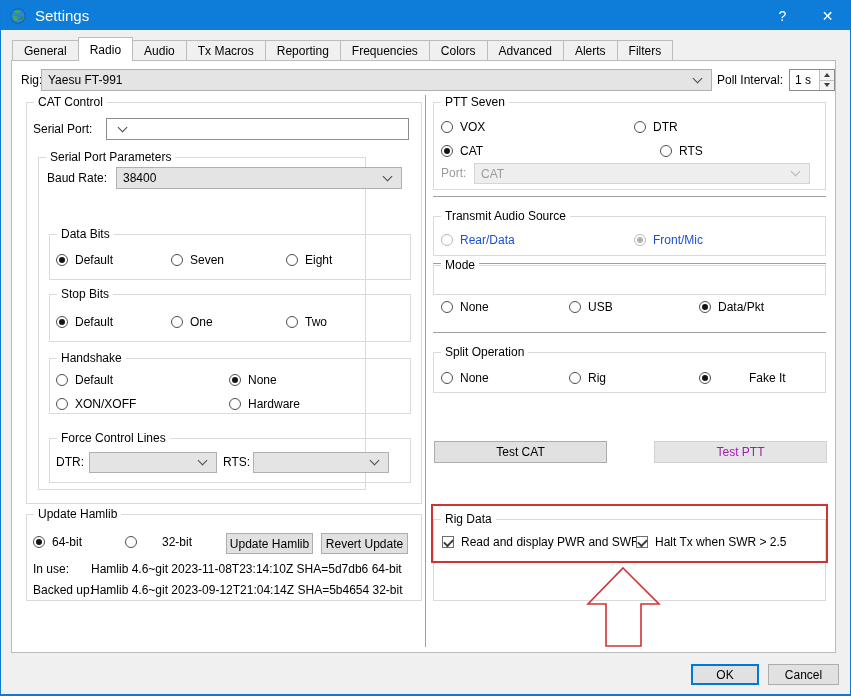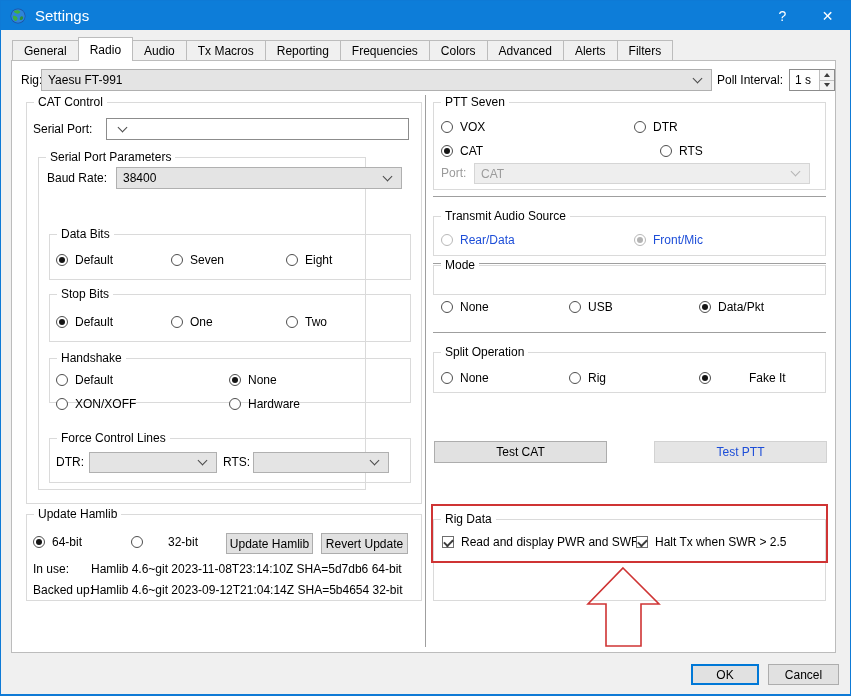--- a/index.html
+++ b/index.html
@@ -43,21 +43,21 @@
   .radio{position:absolute;display:flex;align-items:center;gap:7px;height:16px;white-space:nowrap;z-index:2;}
   .rb{width:12px;height:12px;border-radius:50%;border:1px solid #4e4e4e;background:#fff;position:relative;flex:none;}
   .radio.checked .rb::after{content:"";position:absolute;left:2px;top:2px;right:2px;bottom:2px;border-radius:50%;background:#141414;}
   .radio.disabled{color:#1d4ed8;}
   .radio.disabled .rb{border-color:#b8b8b8;}
   .radio.disabled.checked .rb::after{background:#b3b3b3;}
   .check{position:absolute;display:flex;align-items:center;gap:7px;height:16px;white-space:nowrap;z-index:3;}
   .cbx{width:12px;height:12px;border:1px solid #6e6e6e;background:#fff;position:relative;flex:none;}
   .check.checked .cbx::after{content:"";position:absolute;left:1px;top:2px;width:7px;height:4px;border-left:2px solid #3c3c3c;border-bottom:2px solid #3c3c3c;transform:rotate(-45deg);}
   .btn{position:absolute;background:#e1e1e1;border:1px solid #adadad;display:flex;align-items:center;justify-content:center;white-space:nowrap;z-index:2;}
-  .btn.disabled{background:#e5e5e5;border-color:#d2d2d2;color:#1d4ed8;}
+  .btn.disabled{background:#e5e5e5;border-color:#d2d2d2;color:#a21caf;}
   .btn.default-focus{border:2px solid #0078d7;}
   .hsep{position:absolute;height:2px;border-top:1px solid #9f9f9f;border-bottom:1px solid #fff;z-index:2;}
   .vsep{position:absolute;width:2px;border-left:1px solid #9f9f9f;border-right:1px solid #fff;z-index:2;}
   
   .ann-rect{position:absolute;border:2px solid #cf3434;z-index:6;pointer-events:none;}
   .ann-arrow{position:absolute;z-index:6;pointer-events:none;}
 </style>
 </head>
 <body>
 
@@ -173,21 +173,21 @@
     </div>
   <div class="radio" style="left:170px;top:313px;">
       <span class="rb"></span>
       <span>One</span>
     </div>
   <div class="radio" style="left:285px;top:313px;">
       <span class="rb"></span>
       <span>Two</span>
     </div>
 
-  <div class="gb" style="left:48px;top:357px;width:362px;height:45px;">
+  <div class="gb" style="left:48px;top:357px;width:362px;height:56px;">
     <span class="gbt">Handshake</span>
   </div>
   <div class="radio" style="left:55px;top:371px;">
       <span class="rb"></span>
       <span>Default</span>
     </div>
   <div class="radio checked" style="left:228px;top:371px;">
       <span class="rb"></span>
       <span>None</span>
     </div>
@@ -214,21 +214,21 @@
     <span class="chev"></span>
   </div>
 
   <div class="gb" style="left:25px;top:513px;width:396px;height:87px;">
     <span class="gbt">Update Hamlib</span>
   </div>
   <div class="radio checked" style="left:32px;top:533px;">
       <span class="rb"></span>
       <span>64-bit</span>
     </div>
-  <div class="radio" style="left:130px;top:533px;gap:25px;">
+  <div class="radio" style="left:124px;top:533px;gap:25px;">
       <span class="rb"></span>
       <span>32-bit</span>
     </div>
   <div class="btn" style="left:225px;top:532px;width:87px;height:21px;">Update Hamlib</div>
   <div class="btn" style="left:320px;top:532px;width:87px;height:21px;">Revert Update</div>
   <div class="lbl" style="left:32px;top:560px;">In use:</div>
   <div class="lbl" style="left:90px;top:560px;">Hamlib 4.6~git 2023-11-08T23:14:10Z SHA=5d7db6 64-bit</div>
   <div class="lbl" style="left:32px;top:581px;">Backed up:</div>
   <div class="lbl" style="left:90px;top:581px;">Hamlib 4.6~git 2023-09-12T21:04:14Z SHA=5b4654 32-bit</div>
 

